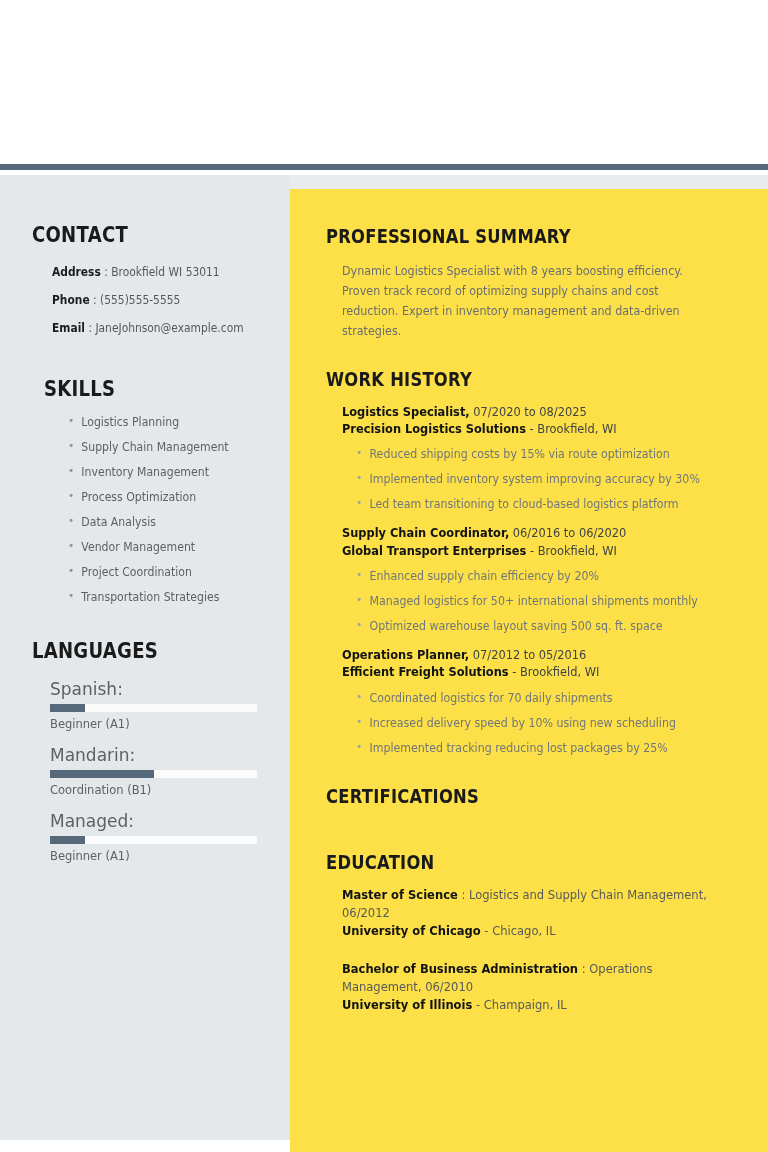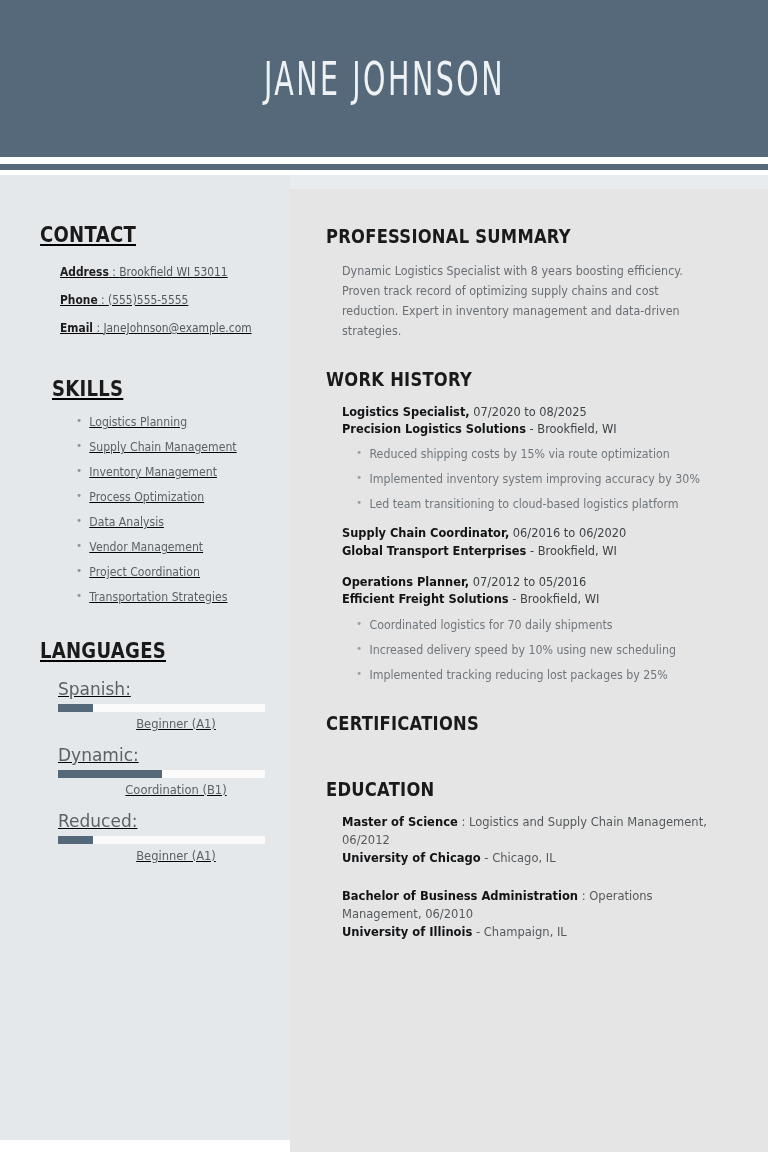--- a/index.html
+++ b/index.html
@@ -78,42 +78,41 @@
     position: absolute;
     top: 0; left: 290px;
     width: 478px; height: 14px;
     background: #e9ecef;
   }
   .main {
     position: absolute;
     top: 14px; left: 290px;
     width: 478px;
     height: 963px;
-    background: #e5e5e5;
+    background: #fde047;
   }
 
   
   .sec-title {
     font-family: "DejaVu Sans", sans-serif;
     font-weight: bold;
     color: #1a1a1a;
     letter-spacing: 0.3px;
     transform: scaleX(0.86);
     transform-origin: left center;
     white-space: nowrap;
   }
   .side-title { font-size: 21px; }
   .main-title { font-size: 19px; }
 
   
   .sidebar-inner {
     position: absolute;
-    top: 0; left: 8px;
+    top: 0; left: 0;
     width: 306px;
-    text-decoration: underline;
   }
   .side-block { padding: 0 20px 0 32px; }
 
   .contact-list { margin-top: 18px; padding-left: 20px; }
   .contact-row {
     font-size: 11.5px;
     color: #54585c;
     margin-bottom: 14px;
     font-family: "DejaVu Sans", sans-serif;
     transform: scaleX(0.93);
@@ -168,21 +167,20 @@
     position: absolute;
     top: 0; left: 0;
     height: 8px;
     background: #56697a;
   }
   .lang-level {
     font-size: 11.5px;
     color: #5c6166;
     margin-top: 5px;
     font-family: "DejaVu Sans", sans-serif;
-    text-align: center;
   }
 
   
   .main-inner {
     padding: 36px 28px 0 36px;
   }
   .main-sec { margin-bottom: 6px; }
   .summary-text {
     margin: 14px 0 0 16px;
     font-size: 11.5px;
@@ -275,23 +273,20 @@
   .sec-gap-cert { margin-top: 30px; }
   .sec-gap-edu { margin-top: 44px; }
   .job-gap { }
   .edu-gap { margin-top: 20px; }
 </style>
 </head>
 <body>
 
 <div class="page">
 
-  <div class="header">
-    <div class="header-name">JANE JOHNSON</div>
-  </div>
   <div class="header-rule-white"></div>
   <div class="header-rule-dark"></div>
   <div class="header-rule-gap"></div>
 
   <div class="body-wrap">
 
     <div class="sidebar">
       <div class="sidebar-inner">
 
         <div class="side-block" style="padding-top:48px;">
@@ -329,29 +324,29 @@
 
             <div class="lang-item">
               <div class="lang-name">Spanish:</div>
               <div class="lang-bar">
                 <div class="lang-fill" style="width: 17%;"></div>
               </div>
               <div class="lang-level">Beginner (A1)</div>
             </div>
 
             <div class="lang-item">
-              <div class="lang-name">Dynamic:</div>
+              <div class="lang-name">Mandarin:</div>
               <div class="lang-bar">
                 <div class="lang-fill" style="width: 50%;"></div>
               </div>
               <div class="lang-level">Coordination (B1)</div>
             </div>
 
             <div class="lang-item">
-              <div class="lang-name">Reduced:</div>
+              <div class="lang-name">Managed:</div>
               <div class="lang-bar">
                 <div class="lang-fill" style="width: 17%;"></div>
               </div>
               <div class="lang-level">Beginner (A1)</div>
             </div>
 
           </div>
         </div>
 
       </div>
@@ -384,20 +379,25 @@
             </ul>
           </div>
 
           <div class="job job-gap">
             <div class="job-line1">
               <b>Supply Chain Coordinator,</b><span class="rest">&nbsp;</span><span class="rest">06/2016 to 06/2020</span>
             </div>
             <div class="job-line2">
               <b>Global Transport Enterprises</b><span class="rest">&nbsp;</span><span class="rest">- Brookfield, WI</span>
             </div>
+            <ul class="job-bullets">
+              <li>Enhanced supply chain efficiency by 20%</li>
+              <li>Managed logistics for 50+ international shipments monthly</li>
+              <li>Optimized warehouse layout saving 500 sq. ft. space</li>
+            </ul>
           </div>
 
           <div class="job job-gap">
             <div class="job-line1">
               <b>Operations Planner,</b><span class="rest">&nbsp;</span><span class="rest">07/2012 to 05/2016</span>
             </div>
             <div class="job-line2">
               <b>Efficient Freight Solutions</b><span class="rest">&nbsp;</span><span class="rest">- Brookfield, WI</span>
             </div>
             <ul class="job-bullets">

